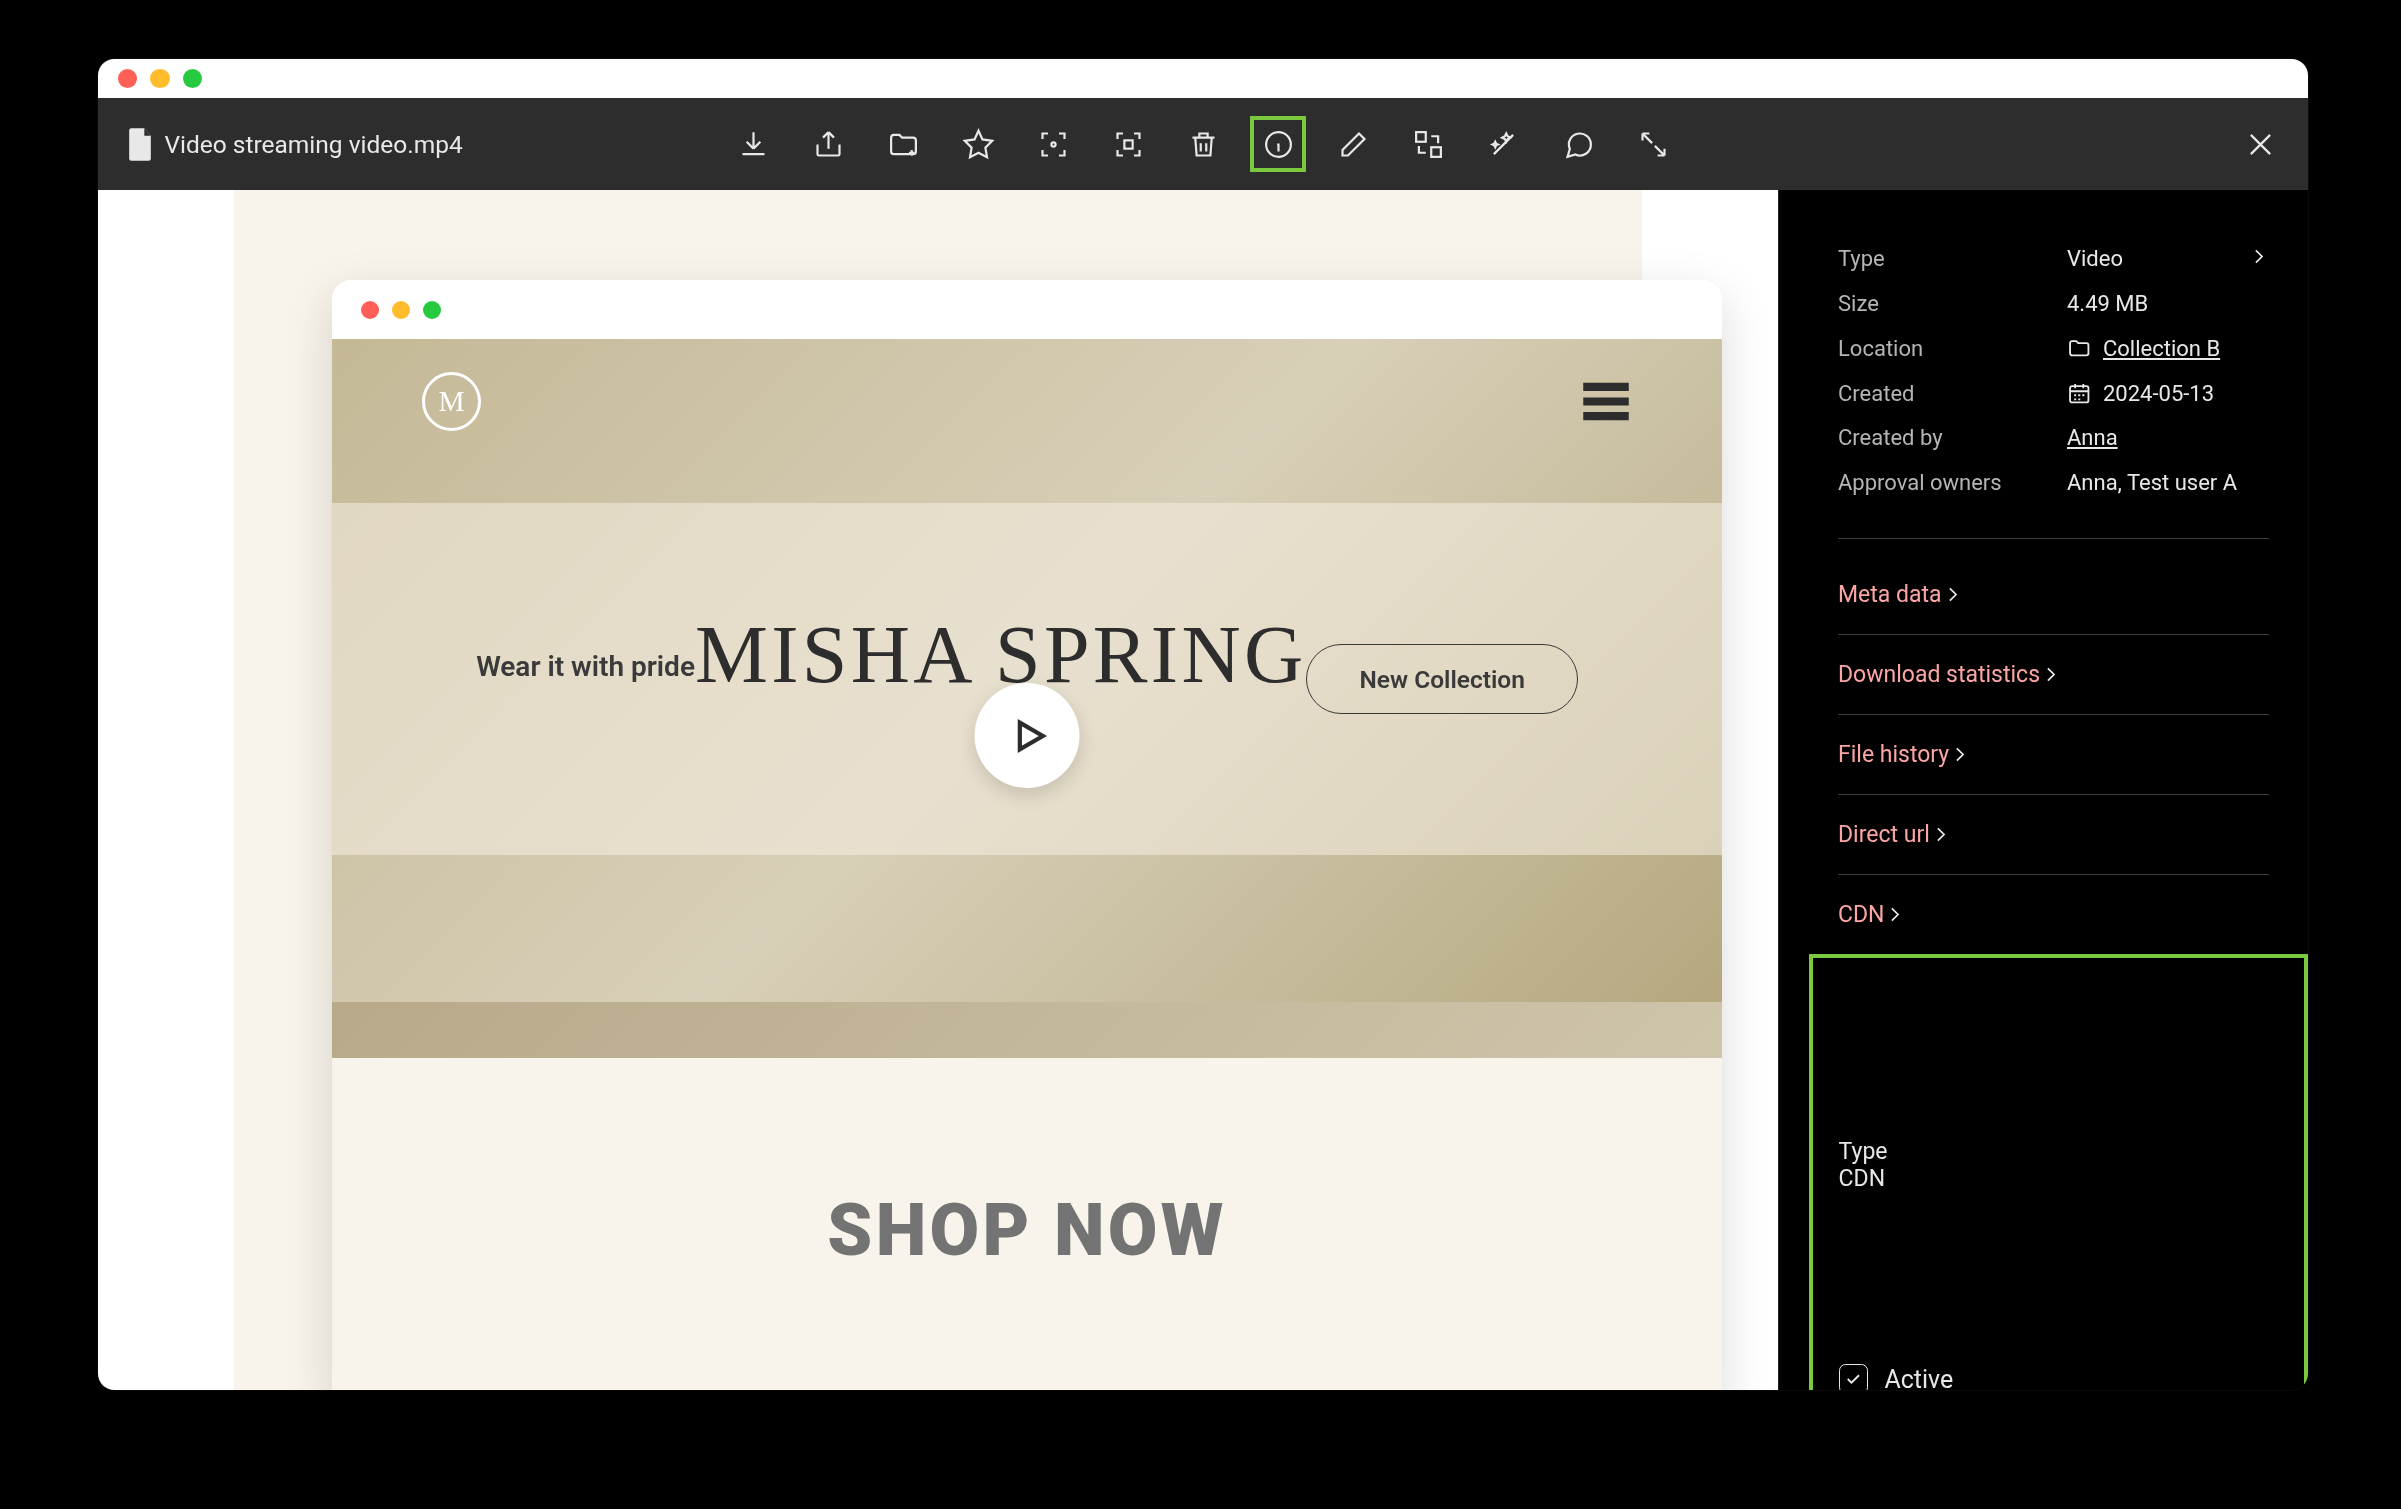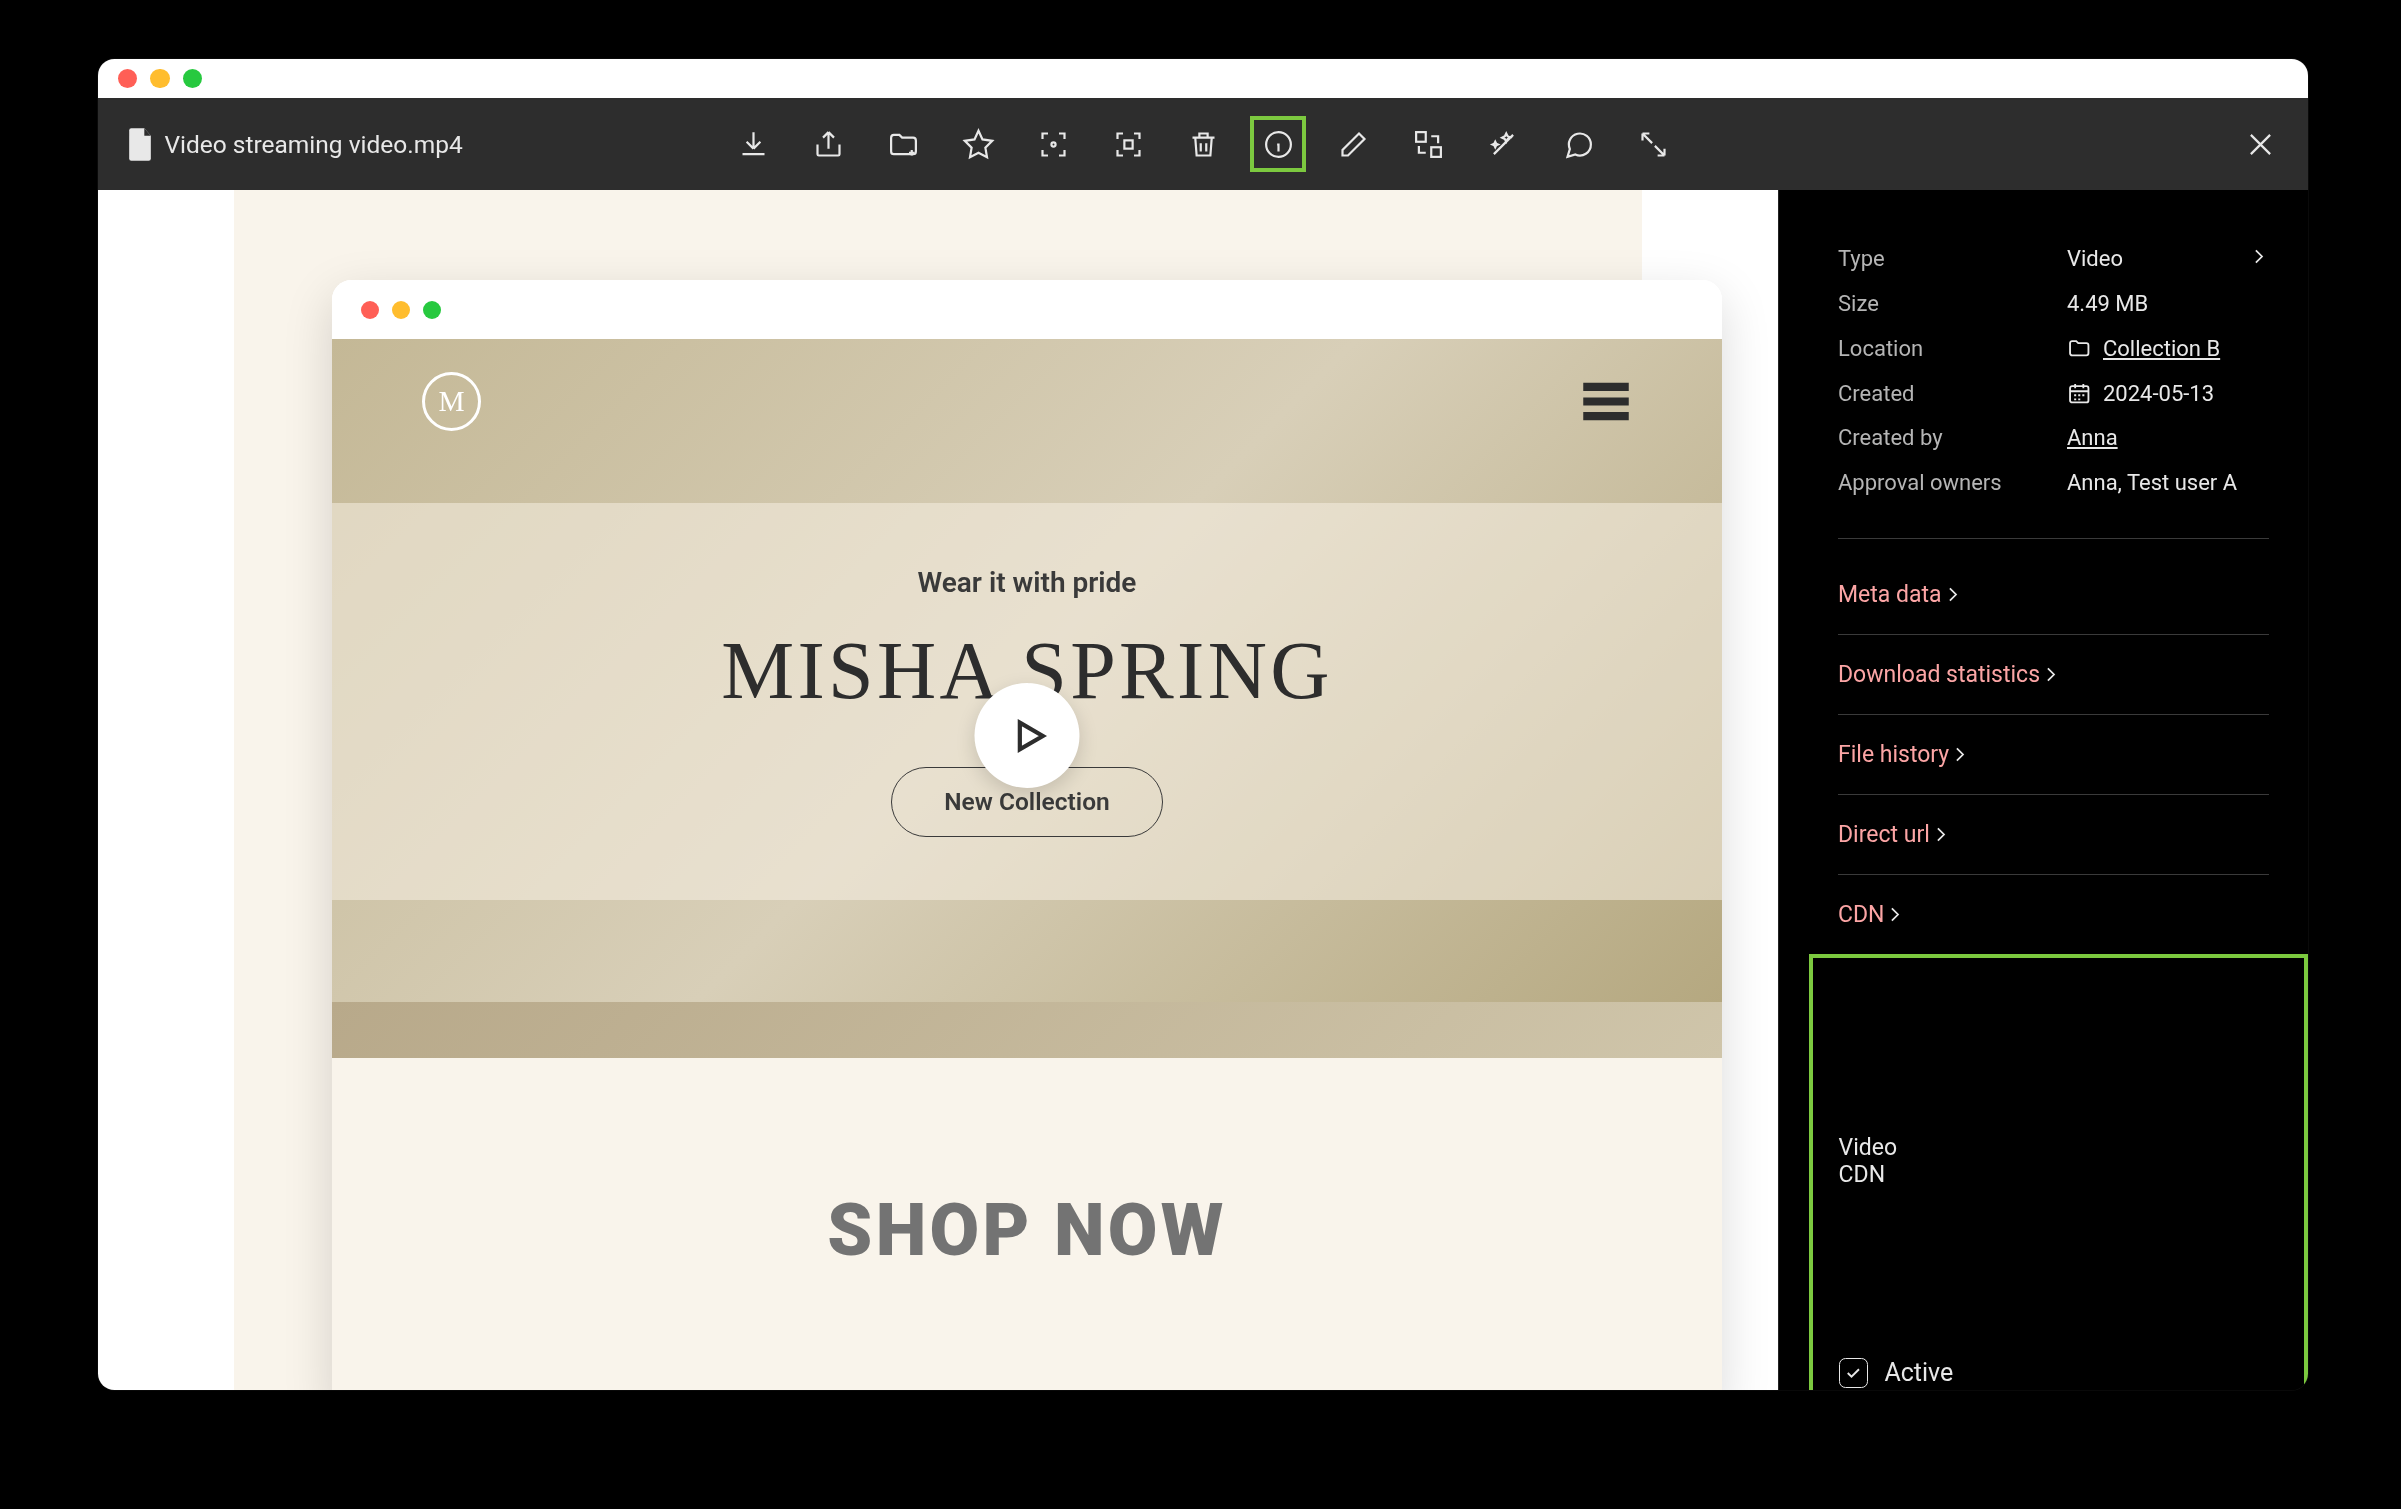--- a/index.html
+++ b/index.html
@@ -126,24 +126,23 @@
 }
 .mock-menu {
   position: absolute;
   top: 43px; right: 90px;
 }
 .mock-menu svg { width: 52px; height: 39px; stroke: #2d2d2d; stroke-width: 5; }
 .mock-hero-overlay {
   position: absolute;
   top: 164px;
   left: 0; right: 0;
-  height: 397px;
+  height: 352px;
   background: rgba(245,238,225,0.55);
   display: flex;
-  flex-direction: column;
   align-items: center;
   justify-content: center;
 }
 .mock-subtitle { font-size: 28px; color: #3a3a3a; font-weight: 600; margin-bottom: 24.5px; }
 .mock-title { font-size: 82px; font-family: Georgia, 'Times New Roman', serif; letter-spacing: 3.3px; color: #2d2d2d; margin-bottom: 49px; }
 .mock-cta {
   border: 1.6px solid #3a3a3a;
   border-radius: 817px;
   padding: 19.6px 52px;
   font-size: 24.5px;
@@ -452,21 +451,21 @@
       </div>
       <div class="accordion-item" style="border-bottom:none">
         <span>CDN</span>
         <svg viewBox="0 0 24 24">
             <path d="M9 5l7 7-7 7"></path>
           </svg>
       </div>
 
       <div class="video-cdn-section">
         <div class="video-cdn-header">
-          <span>Video CDN</span>
+          <span>Type CDN</span>
           <svg viewBox="0 0 24 24">
               <path d="M5 9l7 7 7-7"></path>
             </svg>
         </div>
         <div class="video-cdn-body">
           <div class="checkbox-row">
             <div class="checkbox">
               <svg viewBox="0 0 24 24">
                   <path d="M5 12l5 5L20 7"></path>
                 </svg>

